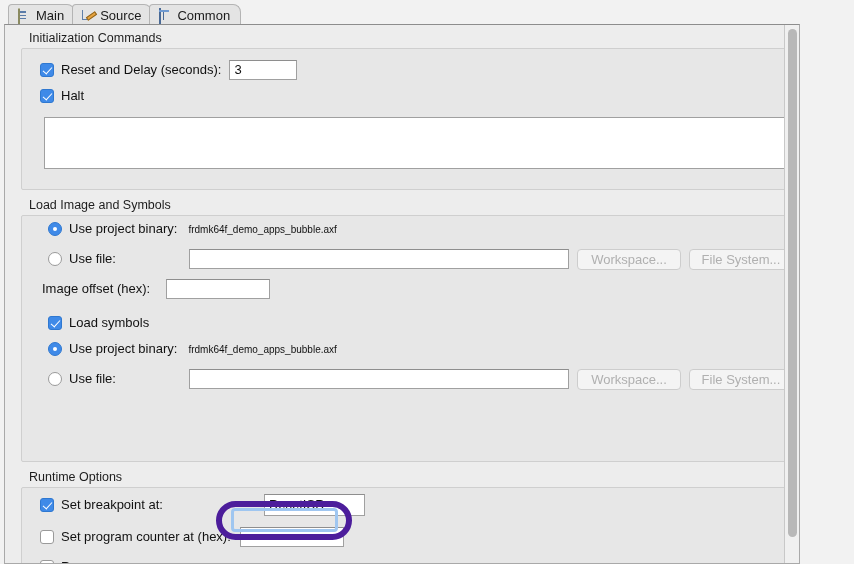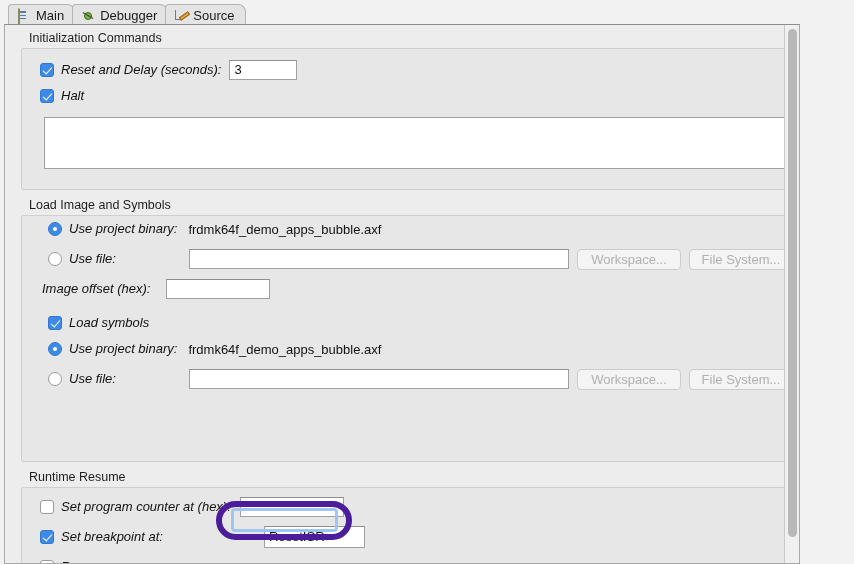--- a/index.html
+++ b/index.html
@@ -293,25 +293,24 @@
     width: 4px; height: 4px;
     border-radius: 50%;
     background: #ffffff;
   }
 
   .lbl {
     font-size: 13px;
     color: #111111;
     line-height: 14px;
     white-space: nowrap;
-    font-style: italic;
   }
   .lbl.pad { margin-left: 7px; }
   .val {
-    font-size: 13px;
+    font-size: 10px;
     color: #111111;
     white-space: nowrap;
   }
 
   
   .tf {
     box-sizing: border-box;
     height: 20px;
     background: #ffffff;
     border: 1px solid #a0a0a0;
@@ -392,31 +391,31 @@
 <div class="window">
 
   <div class="tabstrip">
     <div class="tabs">
 
       <div class="tab">
         <span class="tab-icon"><span class="ic-doc"></span></span>
         <span class="tab-label">Main</span>
       </div>
 
-      <div class="tab">
-        <span class="tab-icon ic-bug"></span>
-        <span class="tab-label">Debugger</span>
-      </div>
 
 
       <div class="tab">
         <span class="tab-icon ic-src"></span>
         <span class="tab-label">Source</span>
       </div>
 
+      <div class="tab">
+        <span class="tab-icon"><span class="ic-table"></span></span>
+        <span class="tab-label">Common</span>
+      </div>
 
     </div>
   </div>
 
   <div class="content">
 
     <div class="scrollarea">
 
       <div class="group" style="margin-top:2px;">
         <div class="group-title">Initialization Commands</div>
@@ -482,36 +481,36 @@
             <div class="tf" style="width:380px; margin-left:73px;"></div>
             <div class="btn" style="margin-left:8px;">Workspace...</div>
             <div class="btn" style="margin-left:8px;">File System...</div>
           </div>
 
 
         </div>
       </div>
 
       <div class="group" style="margin-top:8px;">
-        <div class="group-title">Runtime Resume</div>
+        <div class="group-title">Runtime Options</div>
         <div class="group-body" style="height:96px;">
+
+          <div class="row" style="margin:4px 0 0 18px;">
+            <div class="cb checked"></div>
+            <span class="lbl pad">Set breakpoint at:</span>
+            <div class="tf" style="width:101px; margin-left:101px; height:22px; line-height:20px;">ResetISR</div>
+          </div>
 
           <div class="row" style="margin:6px 0 0 18px;">
             <div class="cb"></div>
             <span class="lbl pad">Set program counter at (hex):</span>
             <div class="tf" style="width:104px; margin-left:9px;"></div>
           </div>
 
           <div class="row" style="margin:4px 0 0 18px;">
-            <div class="cb checked"></div>
-            <span class="lbl pad">Set breakpoint at:</span>
-            <div class="tf" style="width:101px; margin-left:101px; height:22px; line-height:20px;">ResetISR</div>
-          </div>
-
-          <div class="row" style="margin:4px 0 0 18px;">
             <div class="cb"></div>
             <span class="lbl pad">Resume</span>
           </div>
 
         </div>
       </div>
 
     </div>
 
     <div class="vscroll">

